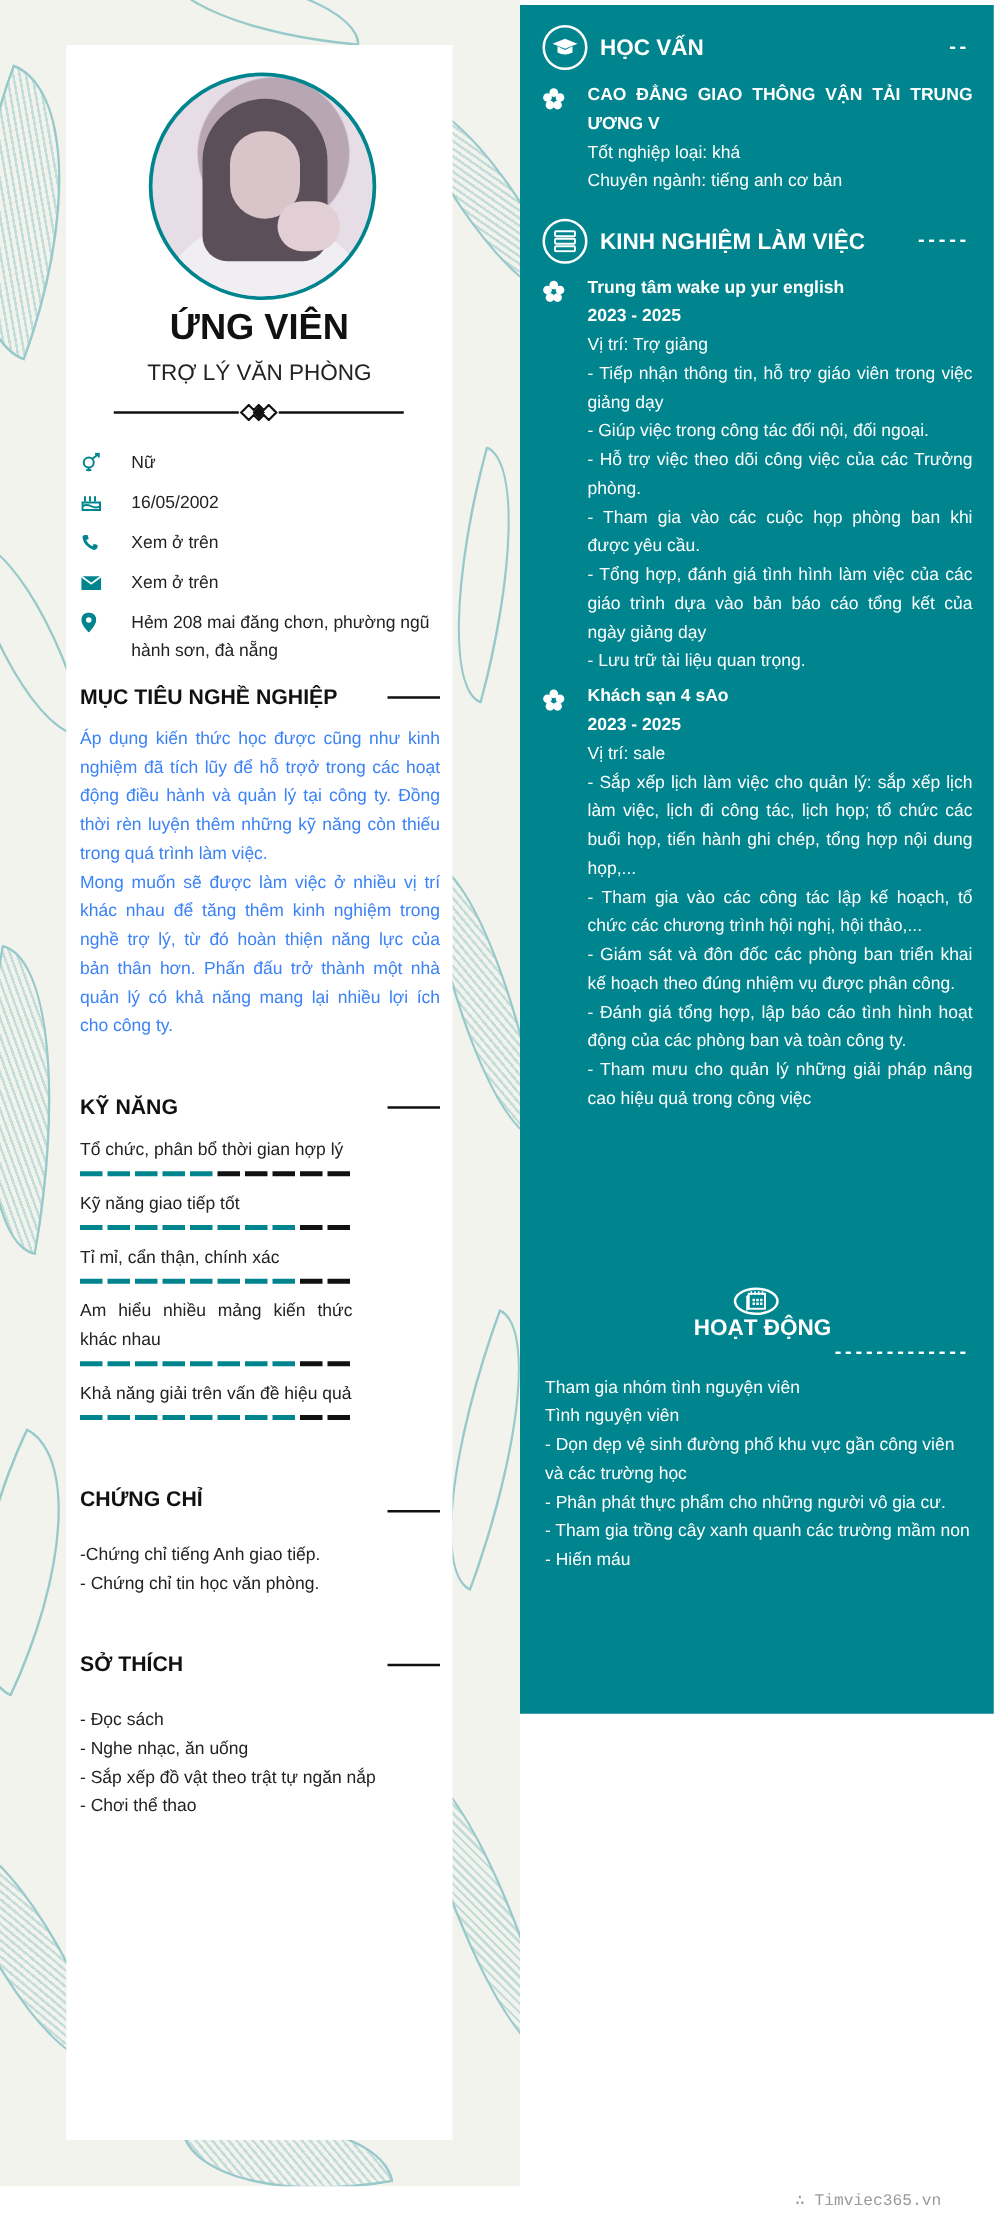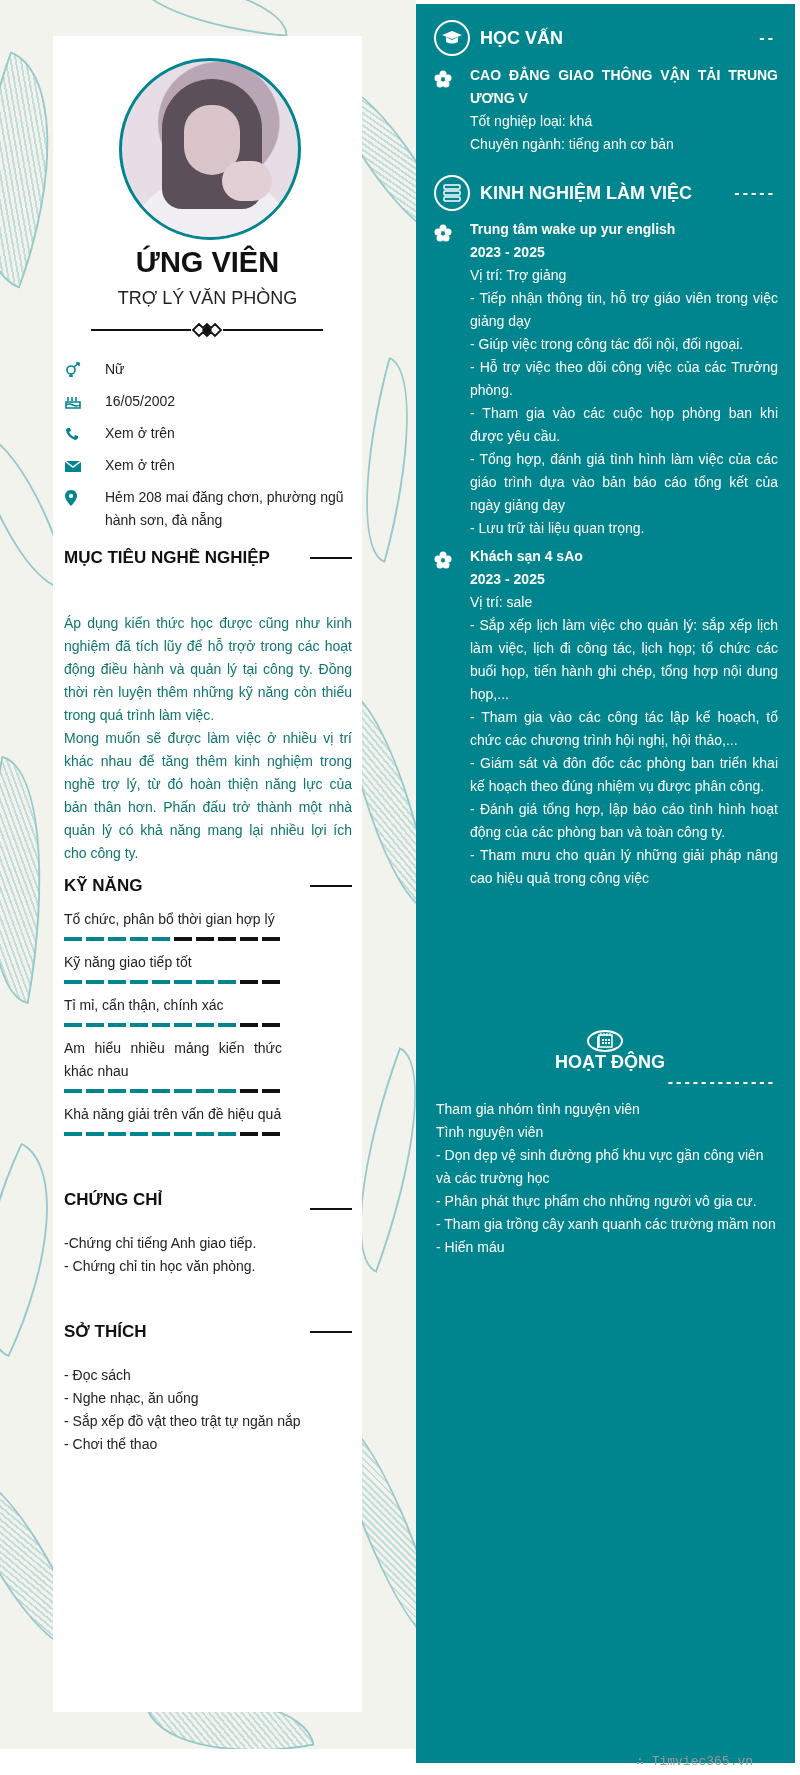--- a/index.html
+++ b/index.html
@@ -54,34 +54,34 @@
     .info-row { display: flex; align-items: flex-start; margin-bottom: 9px; }
     .info-row .ic { width: 42px; height: 23px; display: flex; align-items: center; color: #00858f; font-size: 14px; padding-left: 2px; }
     .info-row .tx { flex: 1; font-size: 14px; line-height: 23px; color: #222; }
 
     .sec-head {
       position: absolute; left: 11px; width: 288px; display: flex; align-items: center; justify-content: space-between;
     }
     .sec-head .h { font-size: 17px; font-weight: bold; color: #111; }
     .sec-head .rule { width: 42px; height: 2px; background: #111; }
 
-    .para { position: absolute; left: 11px; width: 288px; font-size: 14px; line-height: 23px; text-align: justify; color: #0f766e; margin-top: 33px; }
+    .para { position: absolute; left: 11px; width: 288px; font-size: 14px; line-height: 23px; text-align: justify; color: #3b82f6; }
 
     .skills { position: absolute; left: 11px; top: 872px; width: 288px; }
     .skill { margin-bottom: 10px; }
     .skill .lbl { font-size: 14px; line-height: 23px; color: #222; text-align: justify; width: 218px; }
     .skill .bar { display: flex; gap: 4px; margin-top: 6px; width: 222px; }
     .skill .seg { width: 18px; height: 4px; background: #111; }
     .skill .seg.on { background: #00858f; }
 
     .list { position: absolute; left: 11px; width: 288px; font-size: 14px; line-height: 23px; color: #222; }
 
     
     .right {
-      position: absolute; left: 416px; top: 4px; width: 379px; height: 1759px;
+      position: absolute; left: 416px; top: 4px; width: 379px; height: 1367px;
       background: #00858f; color: #ffffff;
     }
     .r-head { position: absolute; left: 18px; width: 342px; height: 36px; display: flex; align-items: center; }
     .r-head .circ {
       width: 36px; height: 36px; border-radius: 50%; border: 2px solid #fff;
       display: flex; align-items: center; justify-content: center;
     }
     .r-head .h { margin-left: 10px; font-size: 18px; font-weight: bold; }
     .r-head .dash { margin-left: auto; font-size: 16px; letter-spacing: 3px; font-weight: bold; }
 

